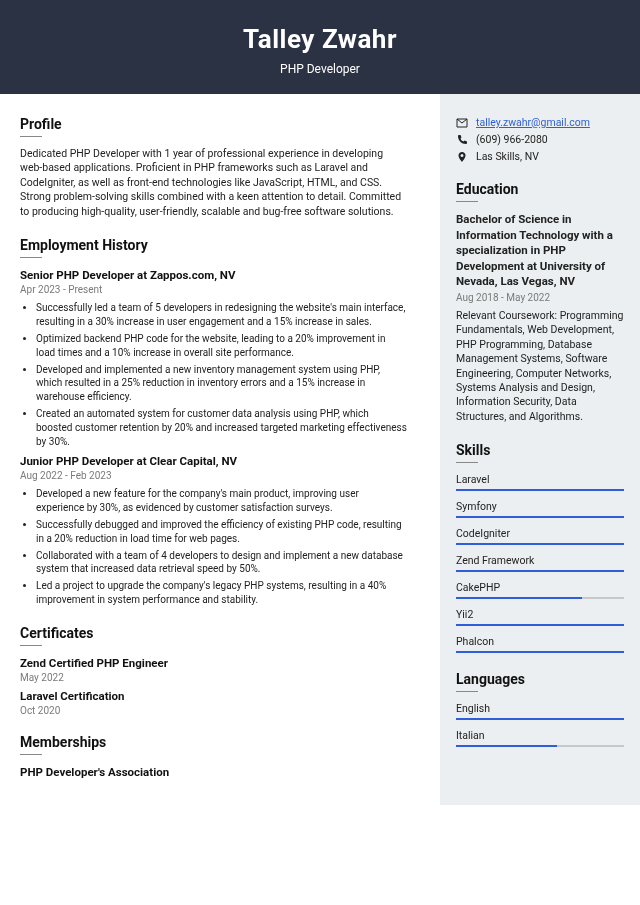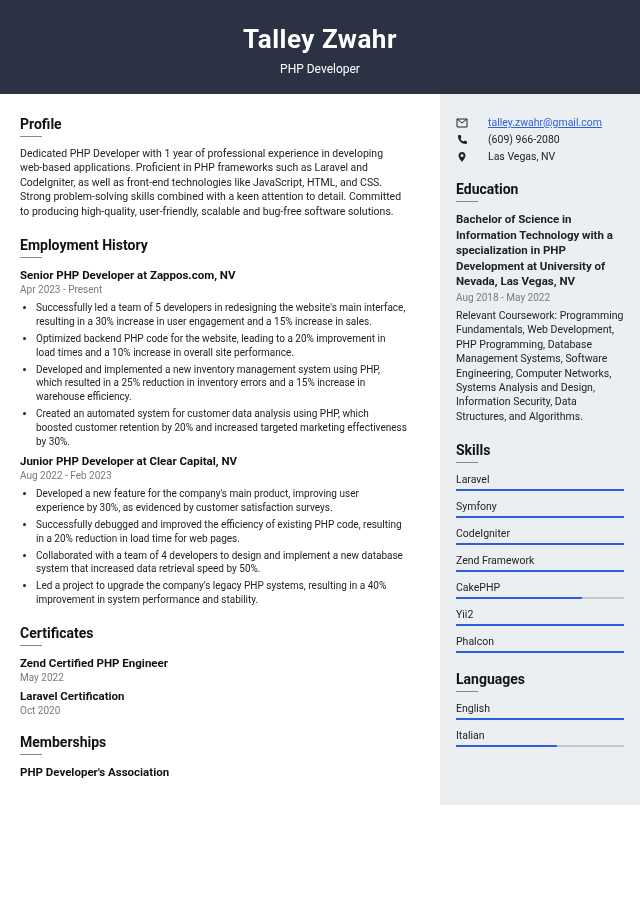--- a/index.html
+++ b/index.html
@@ -12,21 +12,21 @@
 .side { width: 200px; background: #eceff1; padding: 22px 16px 8px 16px; }
 h2.sec { font-size: 14px; font-weight: 700; margin-bottom: 4px; color:#111; }
 .rule { width: 22px; height: 1px; background: #888; margin: 4px 0 10px; }
 .main p, .side p { font-size: 10.5px; line-height: 1.38; }
 .job h3, .cert h3, .memb h3 { font-size: 11.5px; font-weight: 700; margin-top: 6px; color:#111; }
 .date { font-size: 10px; color: #7a7a7a; margin: 2px 0 6px; }
 ul.bul { list-style: disc; padding-left: 16px; margin-bottom: 6px; }
 ul.bul li { font-size: 10px; line-height: 1.38; margin-bottom: 3px; }
 .block { margin-bottom: 18px; }
 .contact { margin-bottom: 18px; }
-.contact-row { display: flex; align-items: center; gap: 20px; margin-bottom: 4px; font-size: 10.5px; }
+.contact-row { display: flex; align-items: center; gap: 8px; margin-bottom: 4px; font-size: 10.5px; }
 .contact-row a { color: #2e5fd9; text-decoration: underline; }
 .icon { width: 12px; height: 12px; flex: none; }
 .edu h3 { font-size: 11.5px; font-weight: 700; line-height: 1.35; }
 .links a { color: #2e5fd9; text-decoration: underline; font-size: 10.5px; }
 .skill { margin-bottom: 9px; }
 .skill .lbl { font-size: 10.5px; margin-bottom: 3px; display: block; }
 .bar { height: 2px; background: #c8c8c8; position: relative; }
 .bar > span { display:block; height:100%; background:#2e5fd9; }
 </style>
 </head>
@@ -110,21 +110,21 @@
       <div class="contact-row">
         <svg class="icon" viewBox="0 0 24 24" fill="#222">
             <path d="M6 2c-1 0-2 1-2 2 0 9 7 16 16 16 1 0 2-1 2-2v-3l-5-2-2 2c-3-1-5-3-6-6l2-2-2-5H6z"></path>
           </svg>
         <span>(609) 966-2080</span>
       </div>
       <div class="contact-row">
         <svg class="icon" viewBox="0 0 24 24" fill="#222">
             <path d="M12 2C8 2 5 5 5 9c0 5 7 13 7 13s7-8 7-13c0-4-3-7-7-7zm0 10a3 3 0 110-6 3 3 0 010 6z"></path>
           </svg>
-        <span>Las Vegas, NV</span>
+        <span>Las Skills, NV</span>
       </div>
     </div>
 
     <div class="block edu">
       <h2 class="sec">Education</h2>
       <div class="rule"></div>
       <h3>Bachelor of Science in Information Technology with a specialization in PHP Development at University of Nevada, Las Vegas, NV</h3>
       <div class="date">Aug 2018 - May 2022</div>
       <p>Relevant Coursework: Programming Fundamentals, Web Development, PHP Programming, Database Management Systems, Software Engineering, Computer Networks, Systems Analysis and Design, Information Security, Data Structures, and Algorithms.</p>
     </div>

